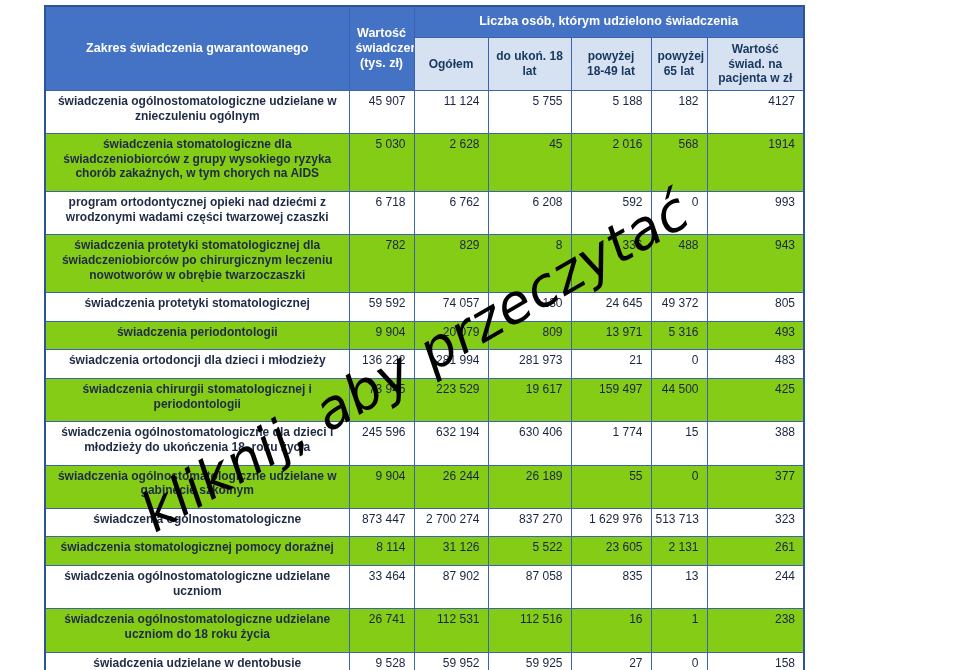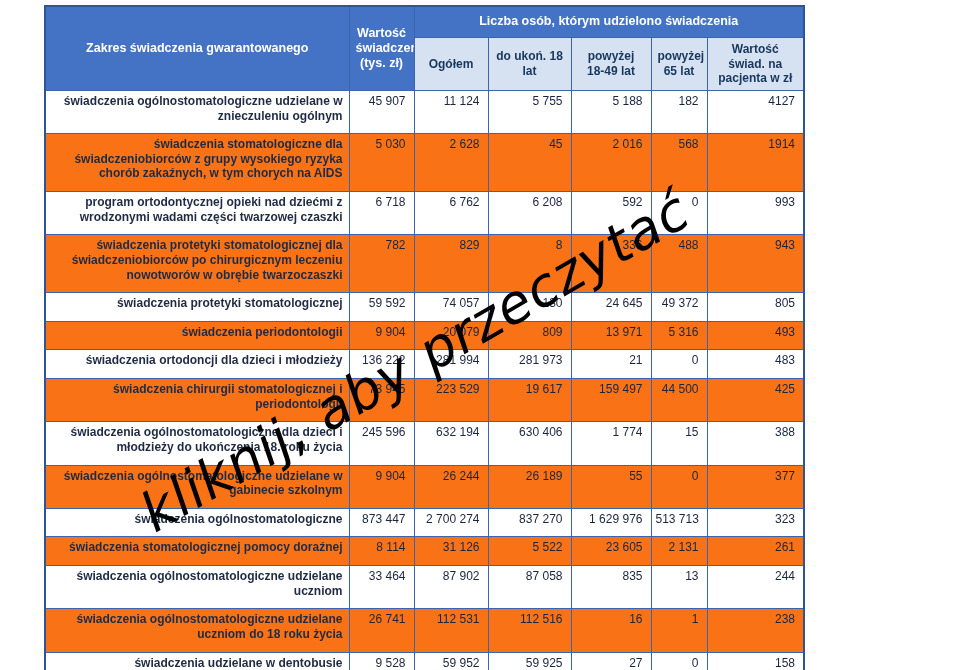--- a/index.html
+++ b/index.html
@@ -25,28 +25,28 @@
   thead th.dark{
     background:#4472C4;color:#ffffff;font-weight:bold;
     text-align:center;vertical-align:middle;font-size:12.5px;
   }
   thead tr.subrow th{
     background:#D6E2F1;color:#17375E;font-weight:bold;
     text-align:center;vertical-align:middle;height:40px;font-size:12px;
   }
   thead tr.toprow th{height:22px;}
   tbody td.label{
-    font-weight:bold;color:#1F2B44;text-align:right;
+    font-weight:bold;color:#1F2B44;text-align:center;
     padding:3px 6px 10px 6px;
   }
   tbody td.num{
     font-weight:normal;color:#1A2540;text-align:right;
     padding:3px 8px 10px 4px;white-space:nowrap;
   }
-  tbody tr.alt td{background:#f97316;}
+  tbody tr.alt td{background:#84cc16;}
   tbody tr td{background:#ffffff;}
   .watermark{
     position:absolute;left:95px;top:330px;width:640px;
     transform:rotate(-30deg);transform-origin:center;
     font-family:"DejaVu Sans","Liberation Sans",sans-serif;
     font-style:italic;font-weight:500;
     font-size:54px;color:#000000;letter-spacing:1px;
     white-space:nowrap;text-align:center;
     cursor:pointer;user-select:none;pointer-events:auto;
   }

